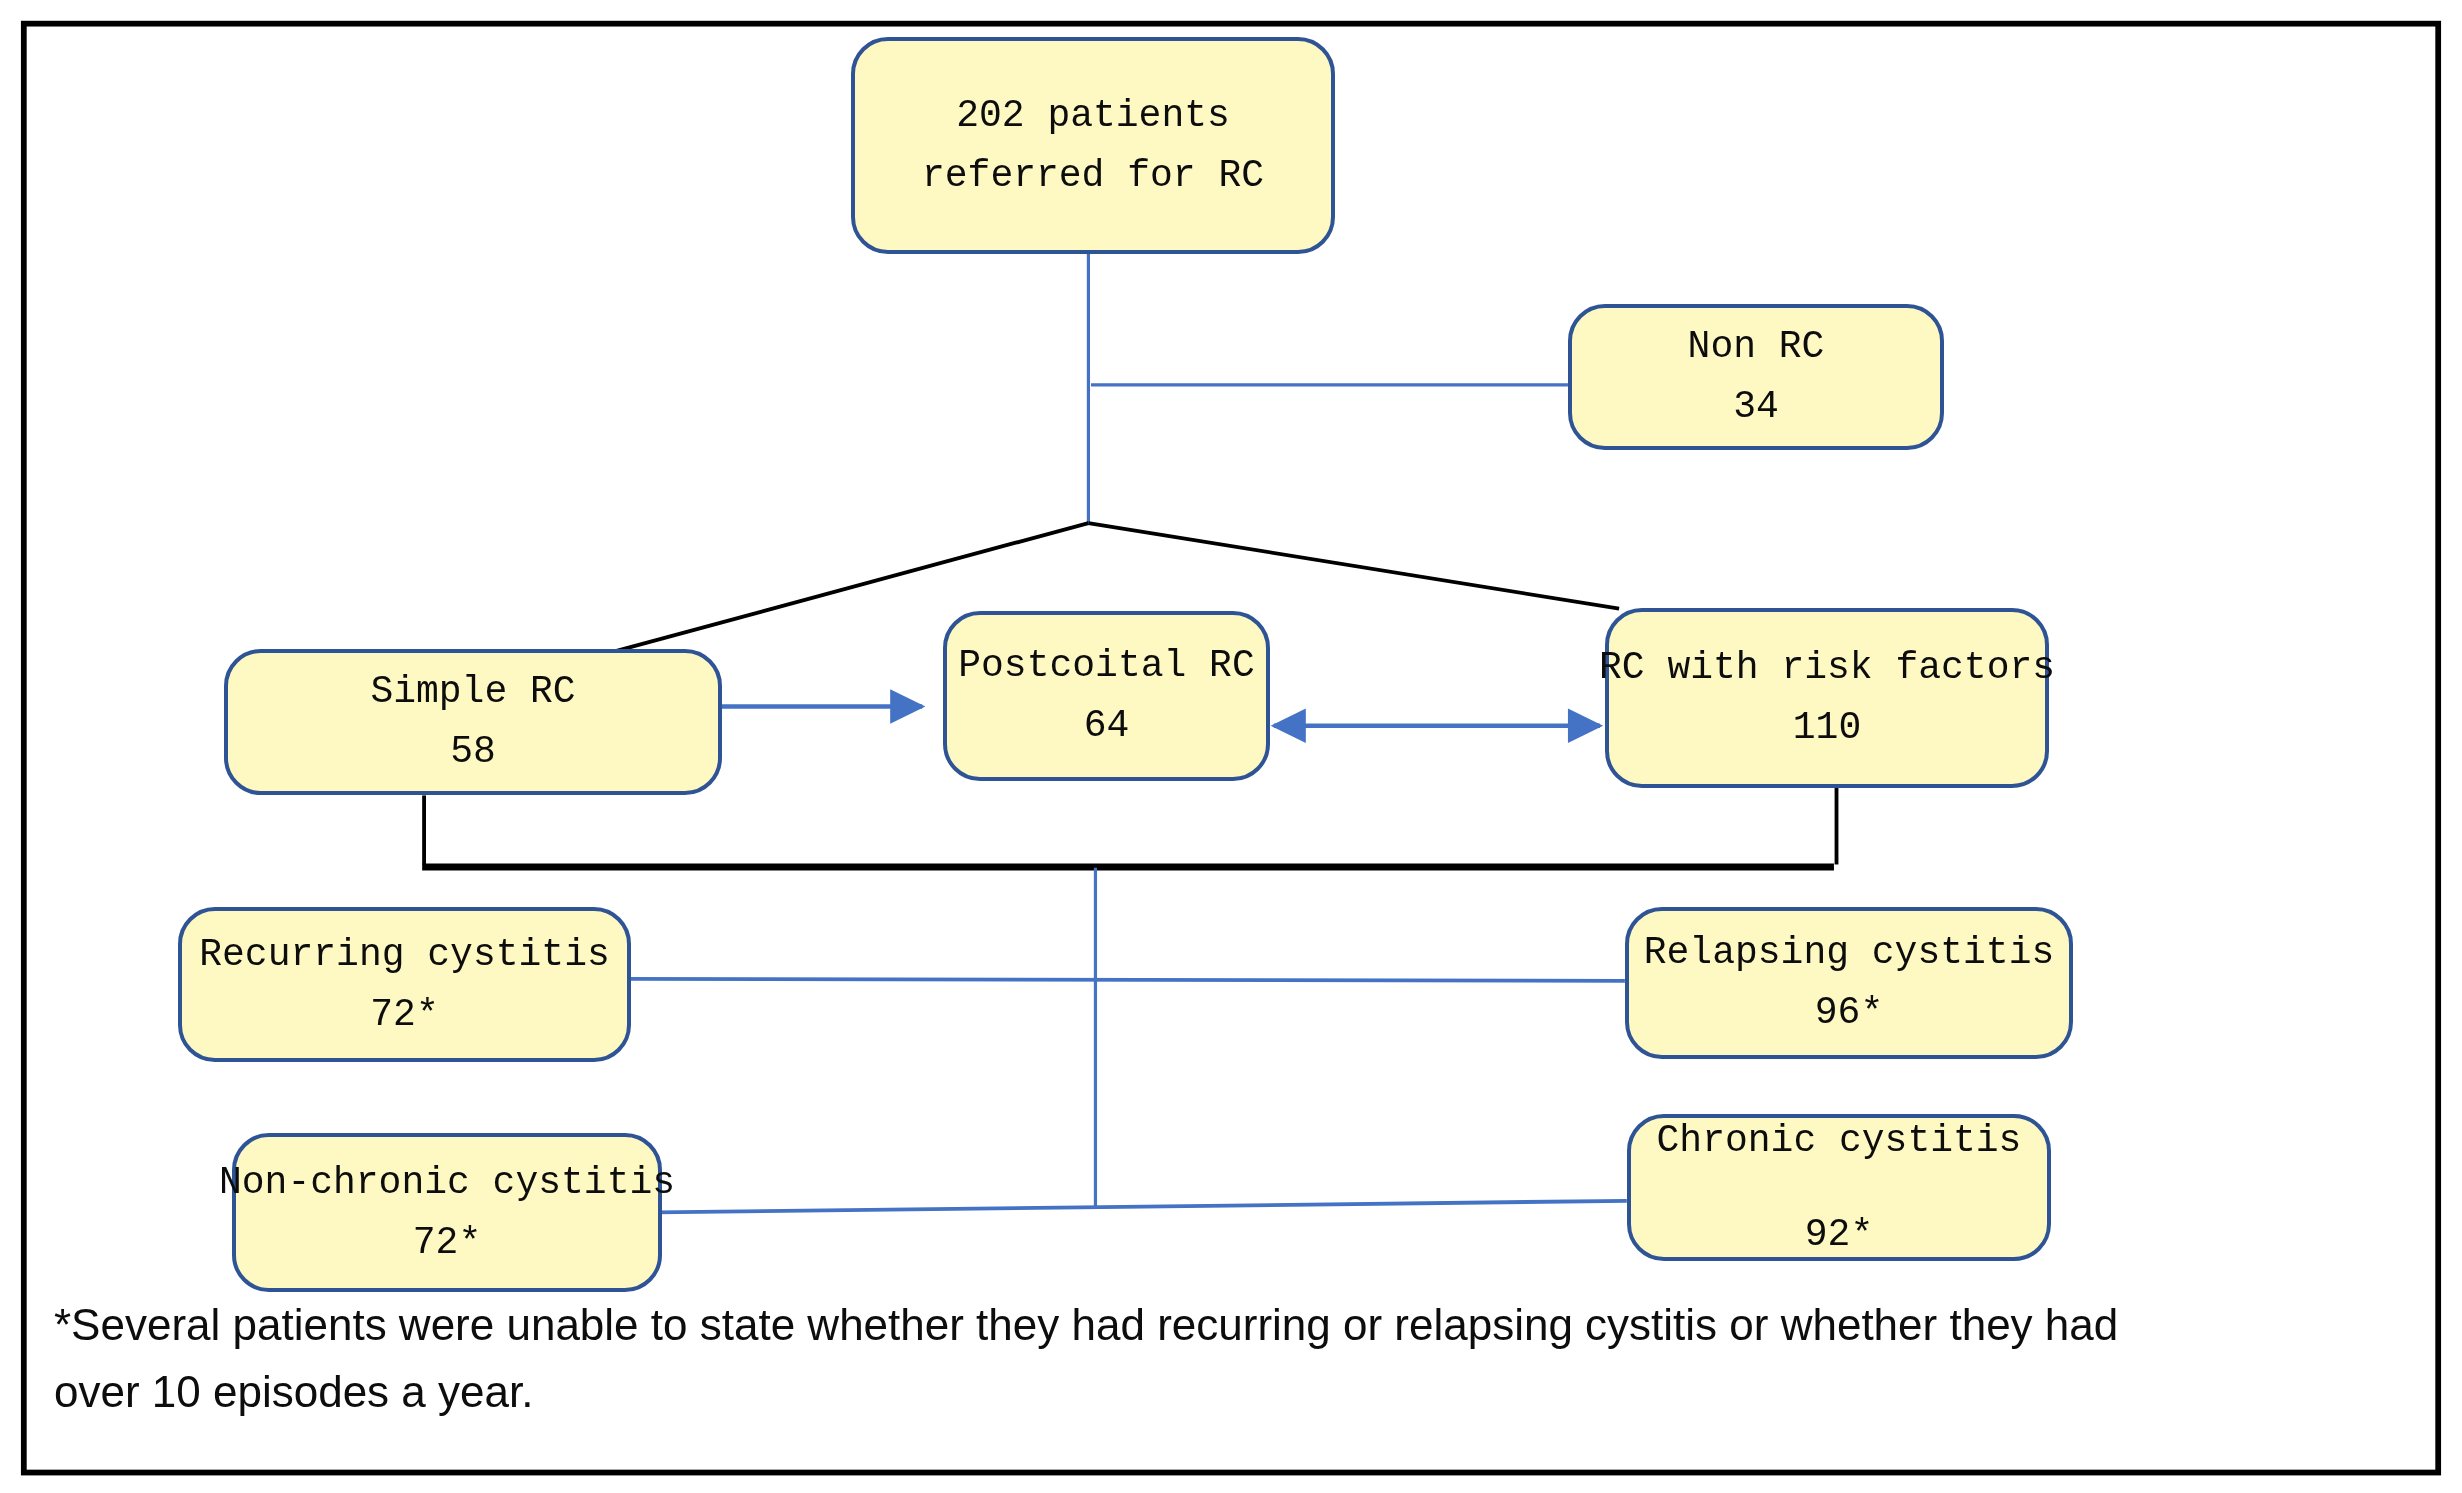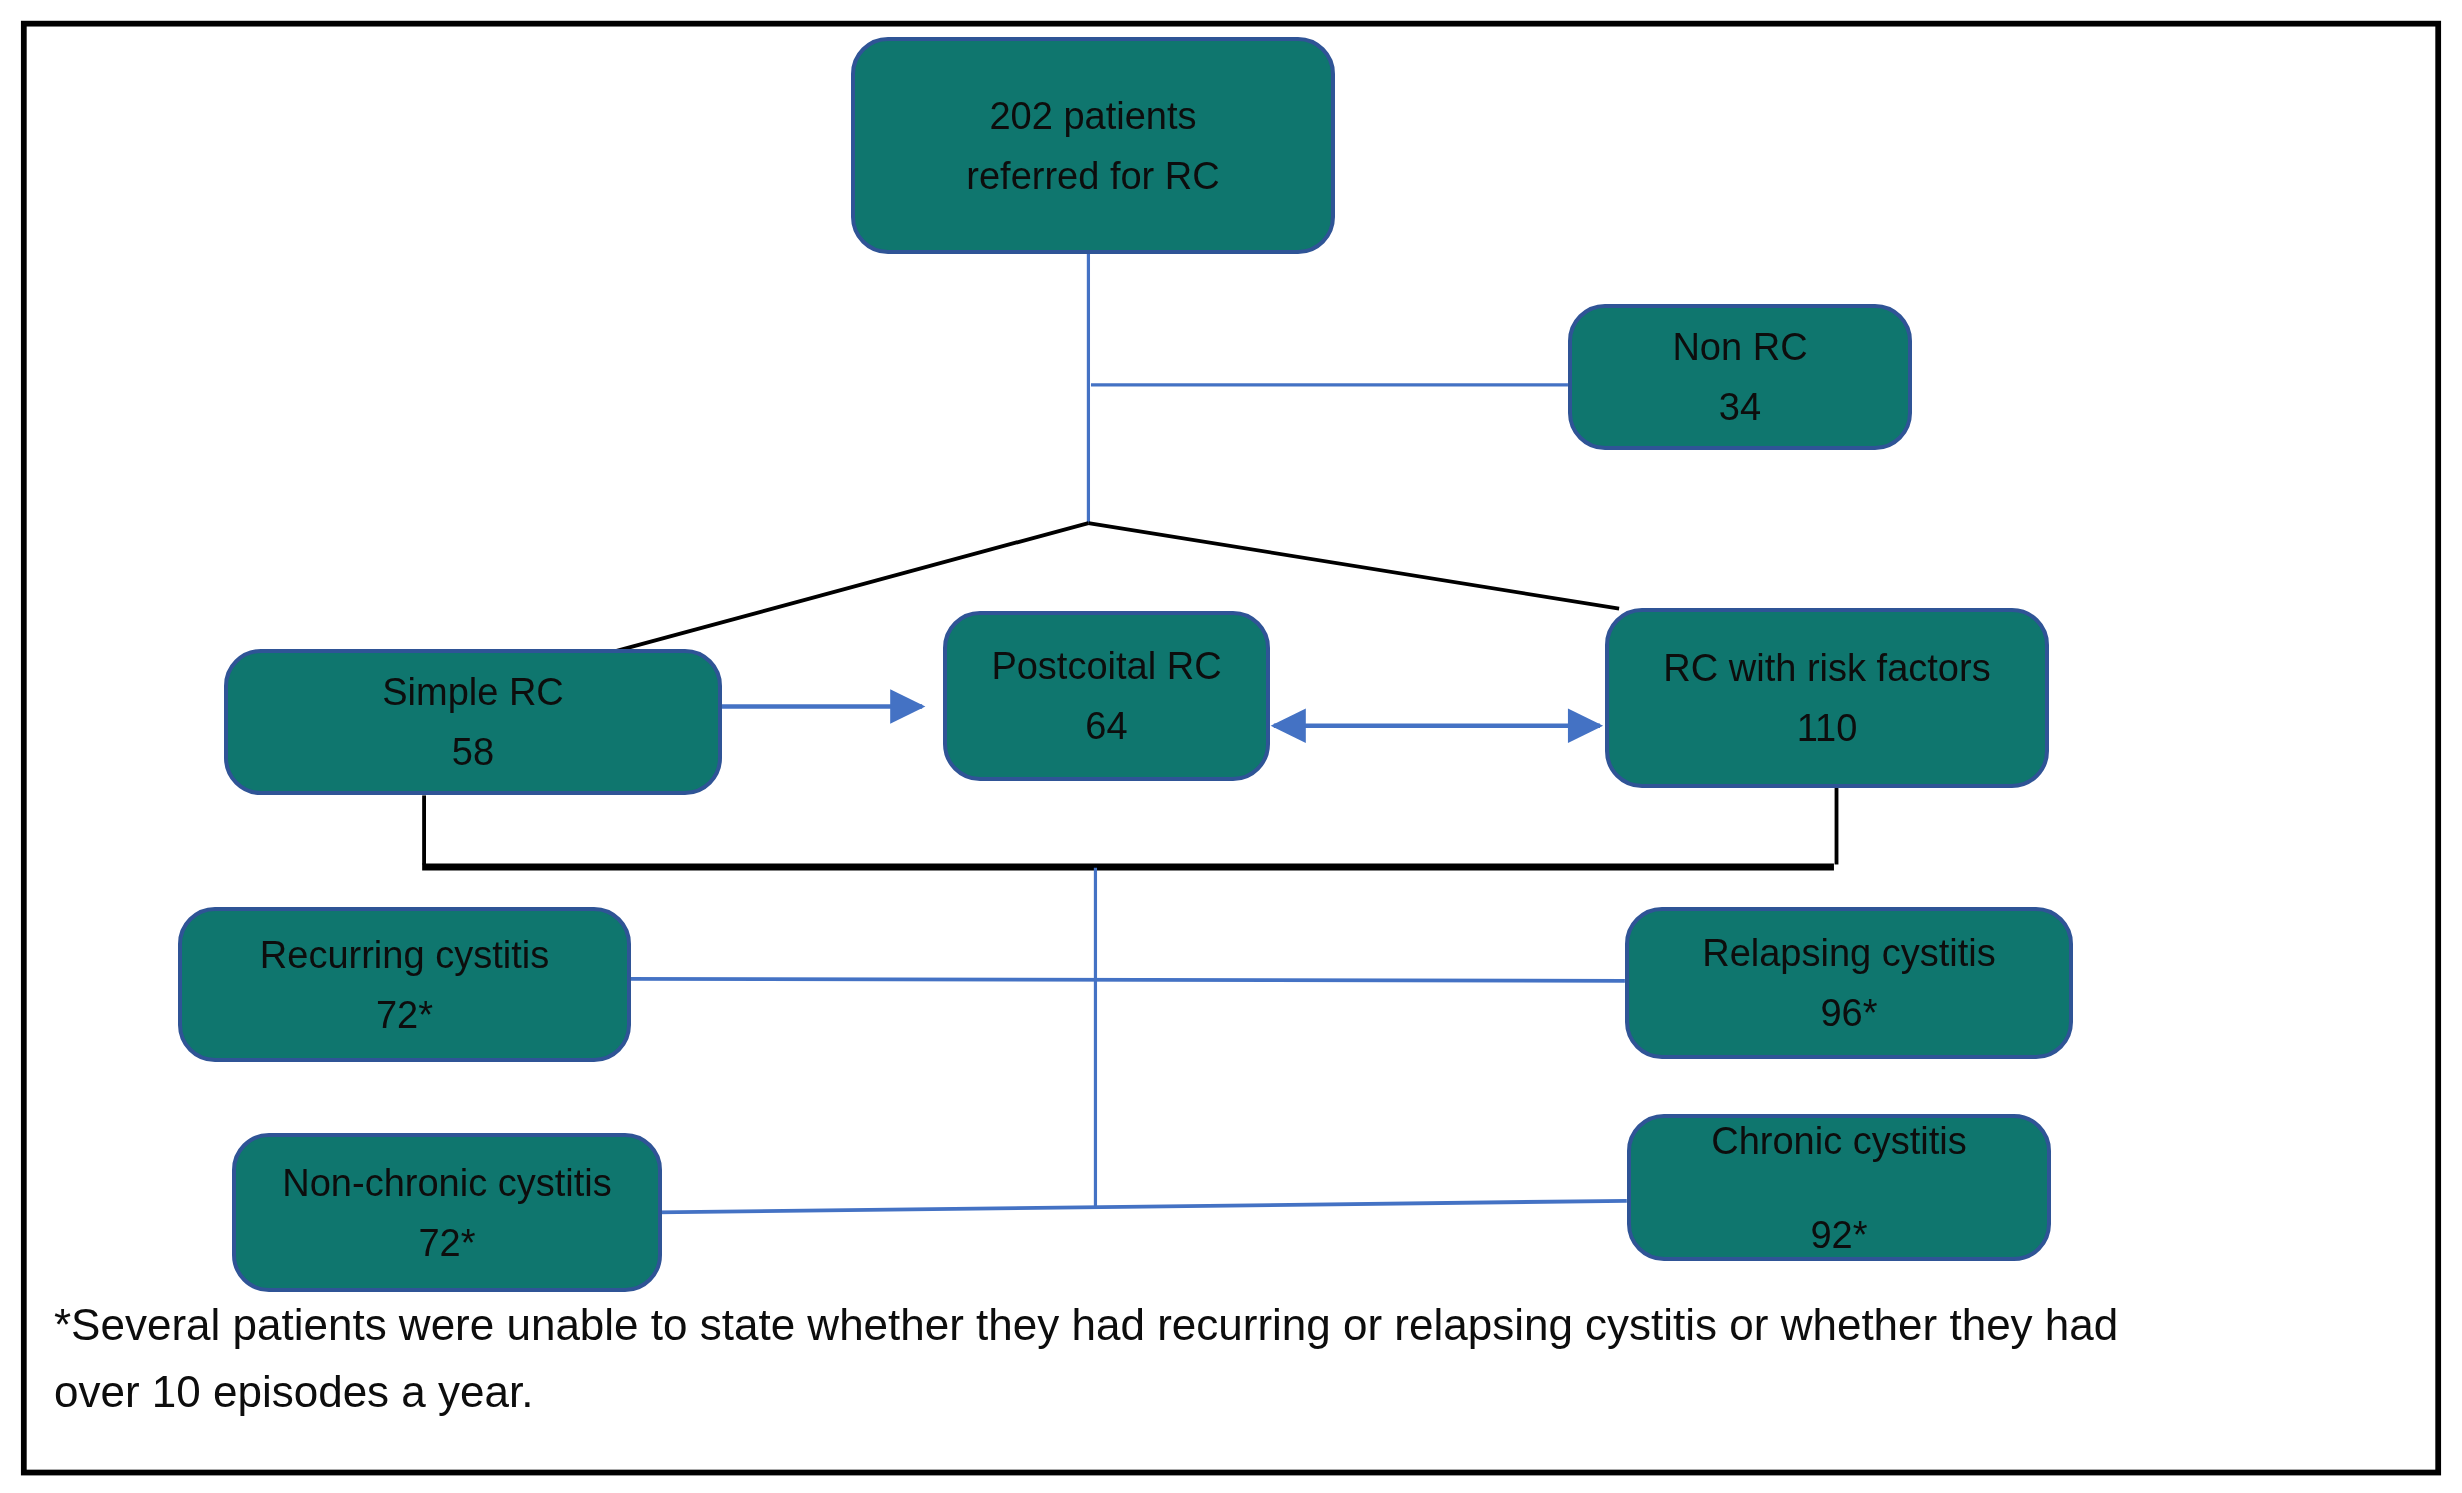--- a/index.html
+++ b/index.html
@@ -13,27 +13,28 @@
     font-family:"Liberation Sans", sans-serif;
   }
   .canvas{
     position:relative;width:2462px;height:1493px;background:#ffffff;
   }
   svg.wires{
     position:absolute;left:0;top:0;width:2462px;height:1493px;
   }
   .node{
     position:absolute;
-    background:#0f766e;
+    background:#fef9c3;
     border:4.5px solid var(--node-border);
     border-radius:37px;
     display:flex;flex-direction:column;align-items:center;justify-content:center;
     text-align:center;color:var(--ink);
     font-size:38px;line-height:60px;
     box-sizing:border-box;
+    font-family:Liberation Mono, monospace;
   }
   .node .ln{white-space:nowrap;}
   .footnote{
     position:absolute;left:54px;top:1291px;width:2366px;
     color:var(--ink);font-size:44px;line-height:67px;
   }
 </style>
 </head>
 <body>
 
@@ -67,21 +68,21 @@
     <line x1="975" y1="1531" x2="2541" y2="1534" stroke-width="6" stroke="#4472c4"></line>
 
     <line x1="960" y1="1897" x2="2544" y2="1878" stroke-width="6" stroke="#4472c4"></line>
   </svg>
 
   <div class="node" style="left:851px;top:37px;width:484px;height:217px;">
     <div class="ln">202 patients</div>
     <div class="ln">referred for RC</div>
   </div>
 
-  <div class="node" style="left:1568px;top:304px;width:344px;height:146px;">
+  <div class="node" style="left:1568px;top:304px;width:376px;height:146px;">
     <div class="ln">Non RC</div>
     <div class="ln">34</div>
   </div>
 
   <div class="node" style="left:224px;top:649px;width:498px;height:146px;">
     <div class="ln">Simple RC</div>
     <div class="ln">58</div>
   </div>
 
   <div class="node" style="left:943px;top:611px;width:327px;height:170px;">

